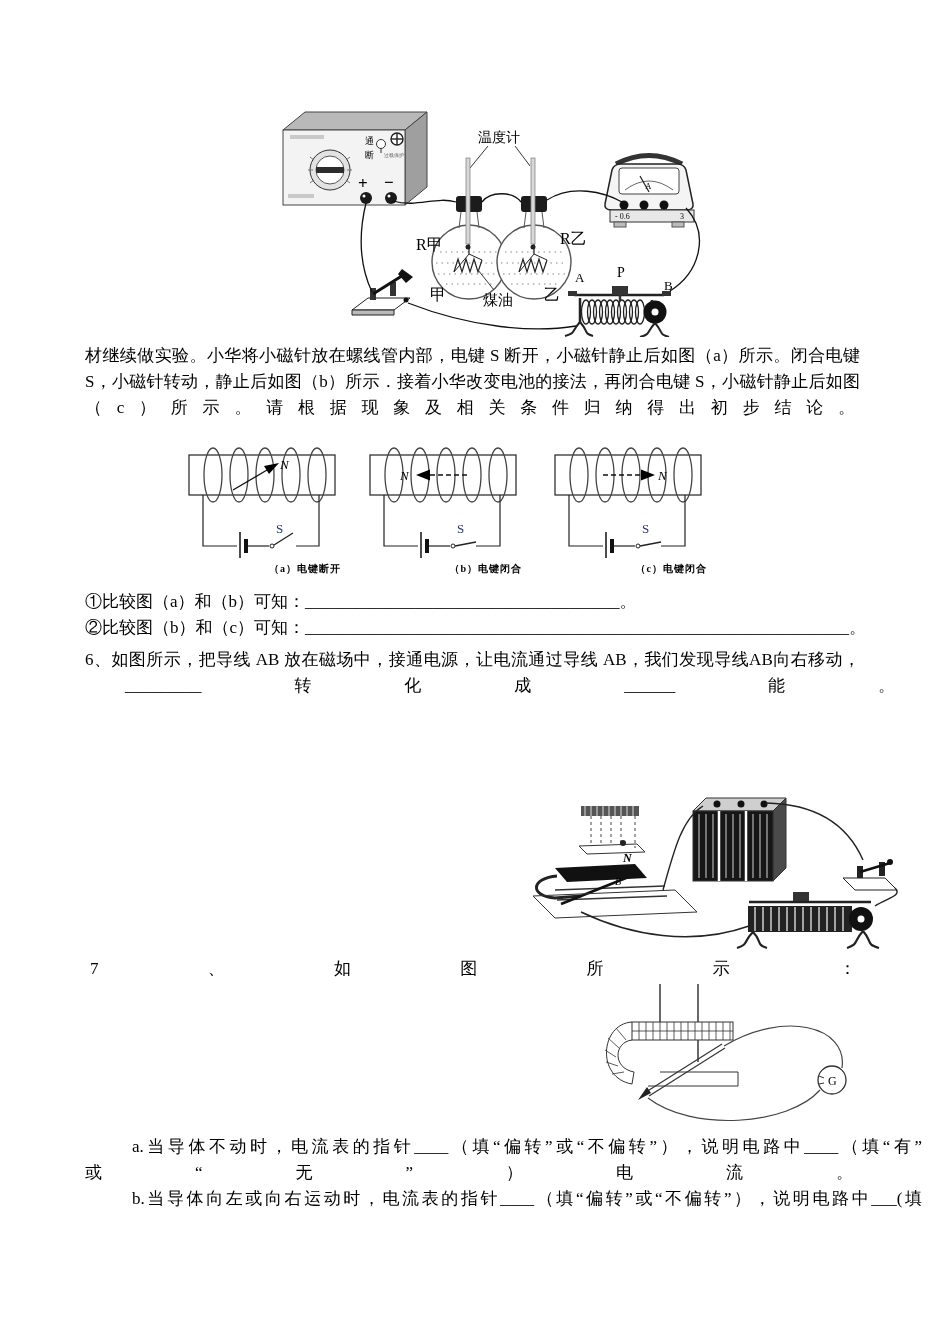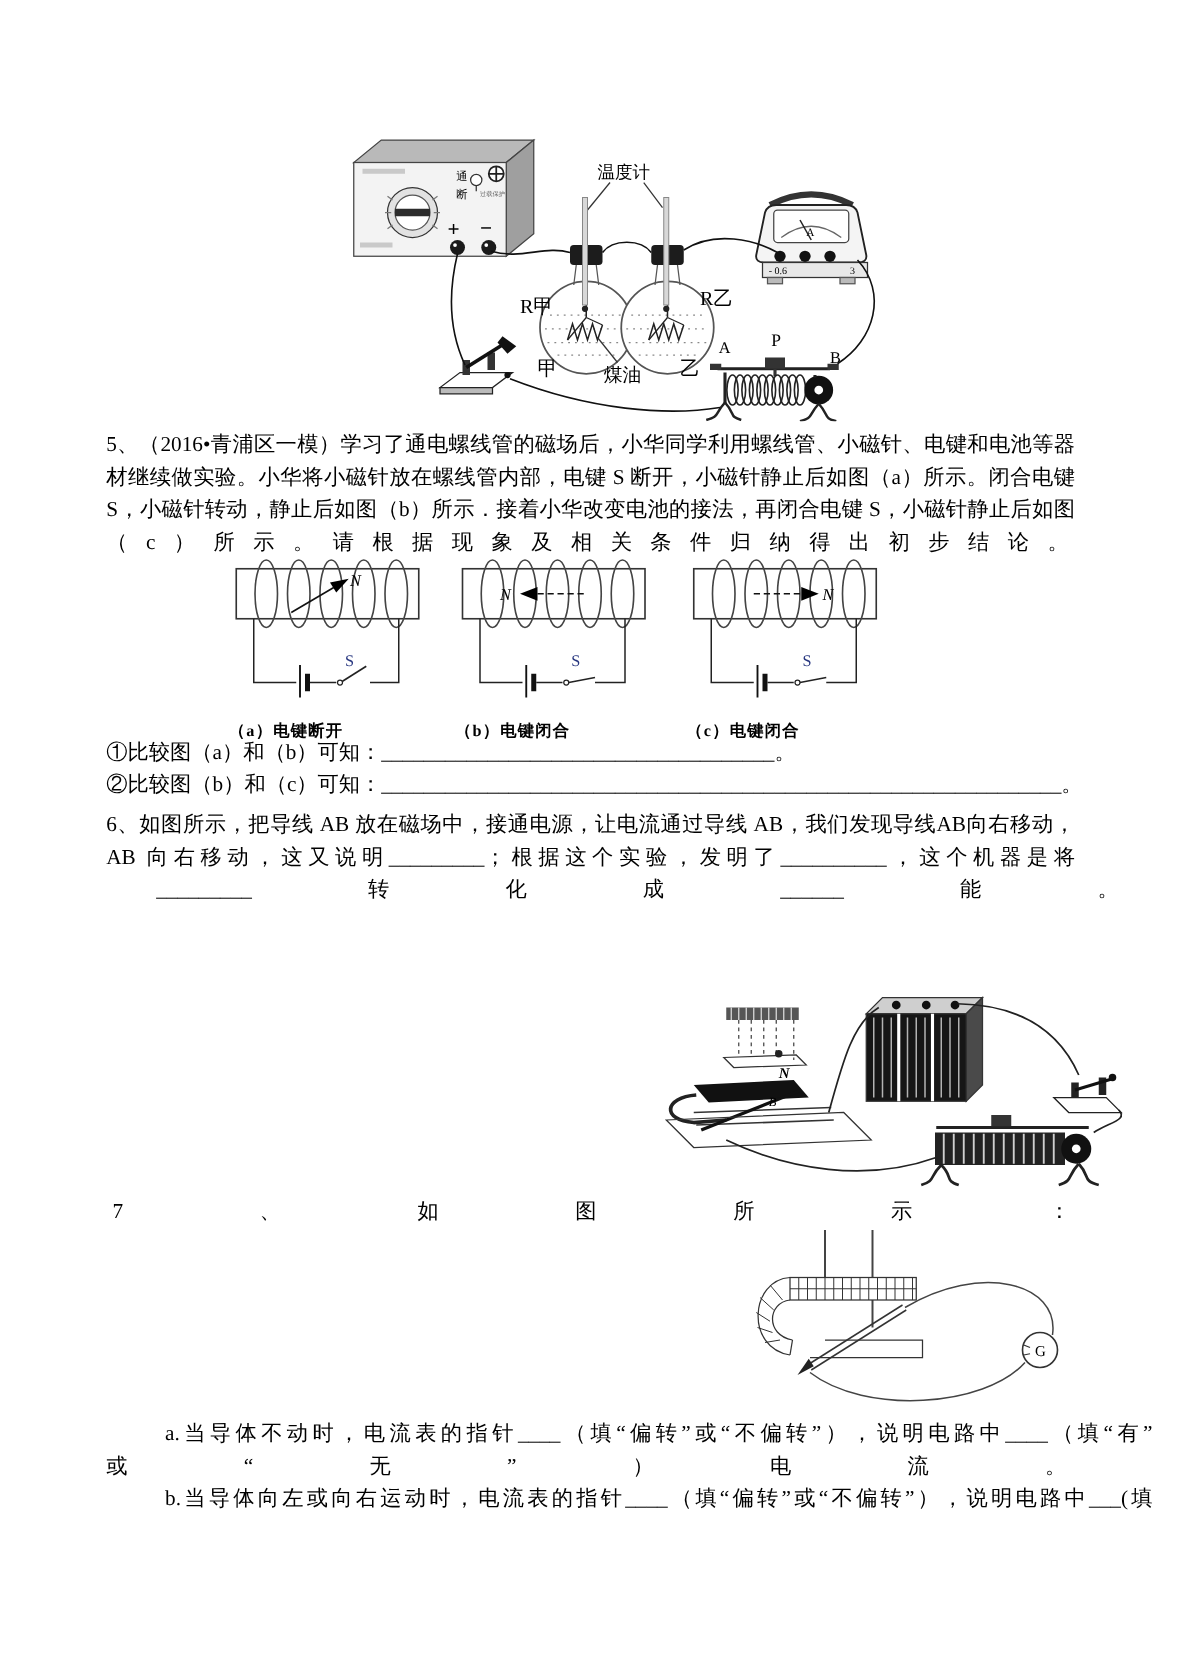--- a/index.html
+++ b/index.html
@@ -4,21 +4,21 @@
 <style>
   html,body{margin:0;padding:0;}
   body{width:950px;height:1344px;position:relative;background:#fff;color:#000;
        font-family:"Liberation Serif","DejaVu Serif",serif;overflow:hidden;}
   .abs{position:absolute;}
   .tline{font-size:17px;line-height:26px;white-space:nowrap;}
   .jline{font-size:17px;line-height:26px;width:775px;text-align:justify;text-align-last:justify;}
   .flexline{display:flex;justify-content:space-between;font-size:17px;line-height:26px;}
   .flexline span{white-space:pre;}
   .fig5{position:absolute;top:444px;width:158px;}
-  .figcap{font-weight:bold;font-size:13px;text-align:left;margin-top:18px;letter-spacing:1px;}
+  .figcap{font-weight:bold;font-size:10px;text-align:right;margin-top:4px;letter-spacing:1px;}
   svg{display:block;}
   svg text{font-family:"Liberation Serif","DejaVu Serif",serif;}
   .indent{padding-left:47px;}
 </style>
 </head>
 <body>
 
 <div class="abs" style="left:272px;top:102px;">
 <svg width="445" height="235" viewBox="0 0 445 235">
 
@@ -171,21 +171,20 @@
     <path d="M121,99 C 145,106 164,94 184,100"></path>
     <path d="M210,100 C 218,89 241,89 249,100"></path>
     <path d="M275,98 C 300,82 332,90 350,100"></path>
     <path d="M414,106 C 438,132 428,170 398,189"></path>
     <path d="M136,201 C 200,226 262,231 304,224"></path>
   </g>
 </svg>
 </div>
 
 <div class="abs" style="left:85px;top:343px;width:775px;">
-  <div class="jline">5、（2016•青浦区一模）学习了通电螺线管的磁场后，小华同学利用螺线管、小磁针、电键和电池等器</div>
   <div class="jline">材继续做实验。小华将小磁针放在螺线管内部，电键 S 断开，小磁针静止后如图（a）所示。闭合电键</div>
   <div class="jline">S，小磁针转动，静止后如图（b）所示．接着小华改变电池的接法，再闭合电键 S，小磁针静止后如图</div>
   <div class="flexline" style="width:770px;">
       <span>（</span>
       <span>c</span>
       <span>）</span>
       <span>所</span>
       <span>示</span>
       <span>。</span>
       <span>请</span>
@@ -289,21 +288,20 @@
     <text x="93" y="89" font-size="13" fill="#26357f">S</text>
   </svg>
   <div class="figcap">（c）电键闭合</div>
 </div>
 
 <div class="abs tline" style="left:85px;top:589px;">①比较图（a）和（b）可知：_____________________________________。</div>
 <div class="abs tline" style="left:85px;top:615px;">②比较图（b）和（c）可知：________________________________________________________________。</div>
 
 <div class="abs" style="left:85px;top:647px;">
   <div class="jline">6、如图所示，把导线 AB 放在磁场中，接通电源，让电流通过导线 AB，我们发现导线AB向右移动，</div>
-  <div class="jline">AB 向右移动，这又说明_________；根据这个实验，发明了__________，这个机器是将</div>
   <div class="flexline" style="width:770px;margin-left:40px;">
       <span>_________</span>
       <span>转</span>
       <span>化</span>
       <span>成</span>
       <span>______</span>
       <span>能</span>
       <span>。</span>
     </div>
 </div>

